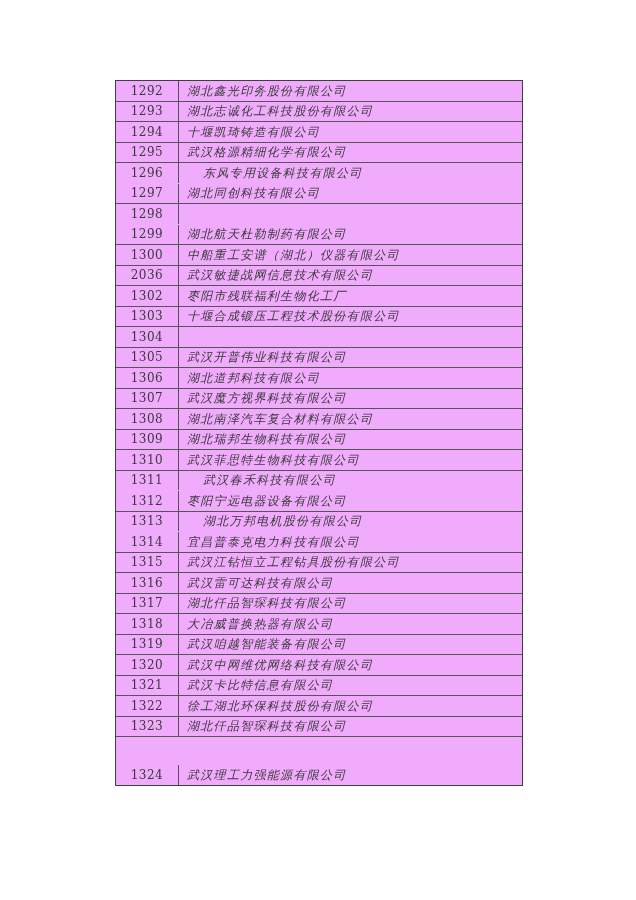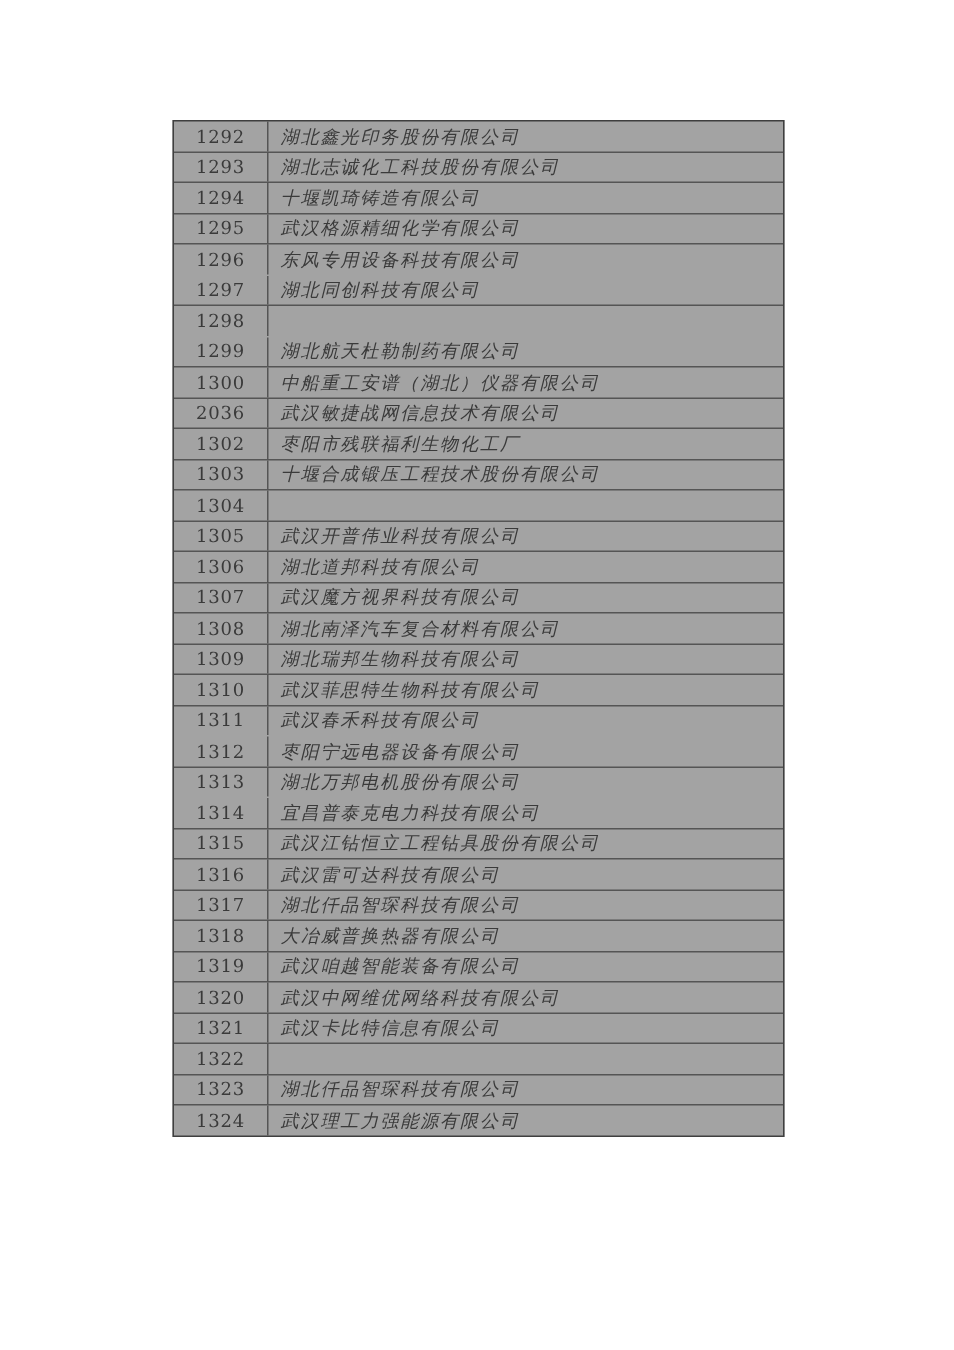--- a/index.html
+++ b/index.html
@@ -15,34 +15,36 @@
     font-family: "DejaVu Serif", "Liberation Serif", serif;
     overflow: hidden;
   }
   .table-wrap {
     position: absolute;
     left: 115px;
     top: 80px;
     width: 408px;
     border: 1px solid #3f3f3f;
     box-sizing: border-box;
-    background: #a3a3a3;
+    background: #f0abfc;
   }
   .t-row {
     display: flex;
     align-items: stretch;
     height: 19.5px;
     border-bottom: 1px solid #555555;
     box-sizing: content-box;
   }
   .t-row:last-child {
     border-bottom: none;
+    margin-top: 28px;
   }
   .t-row.no-bb {
     border-bottom-color: transparent;
+    gap: 16px;
   }
   .cell {
     display: flex;
     align-items: center;
     color: #3a3a3a;
     font-size: 12px;
     line-height: 1;
     overflow: hidden;
     white-space: nowrap;
   }
@@ -211,20 +213,21 @@
     <div class="cell cell-name">武汉中网维优网络科技有限公司</div>
   </div>
 
   <div class="t-row">
     <div class="cell cell-num">1321</div>
     <div class="cell cell-name">武汉卡比特信息有限公司</div>
   </div>
 
   <div class="t-row">
     <div class="cell cell-num">1322</div>
+    <div class="cell cell-name">徐工湖北环保科技股份有限公司</div>
   </div>
 
   <div class="t-row">
     <div class="cell cell-num">1323</div>
     <div class="cell cell-name">湖北仟品智琛科技有限公司</div>
   </div>
 
   <div class="t-row">
     <div class="cell cell-num">1324</div>
     <div class="cell cell-name">武汉理工力强能源有限公司</div>

